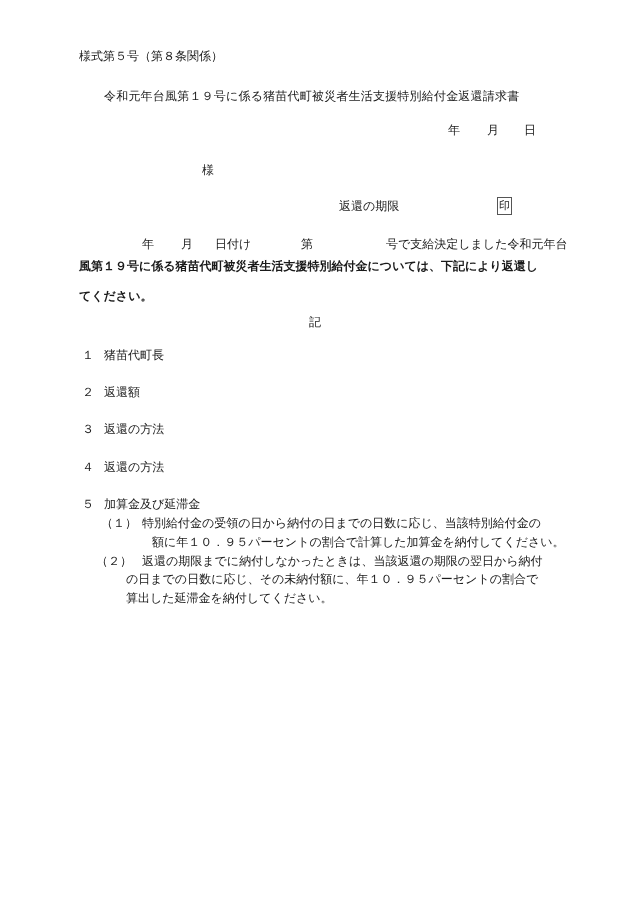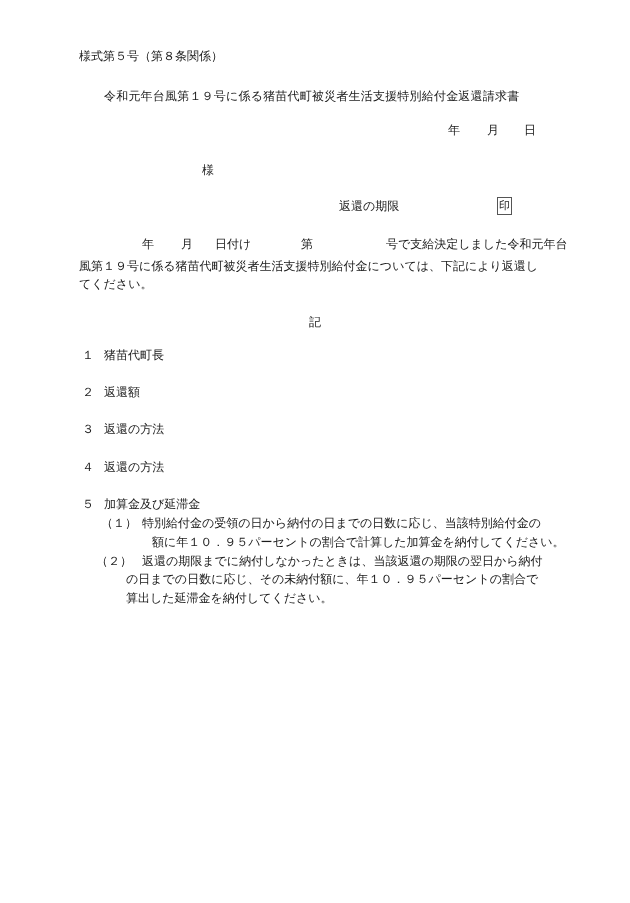--- a/index.html
+++ b/index.html
@@ -26,24 +26,24 @@
     .addressee { left: 202px; top: 162px; }
     .mayor { left: 339px; top: 198px; }
     .seal {
       left: 497px; top: 197px;
       width: 13px; height: 16px;
       border: 1px solid #555;
       font-size: 11px;
       line-height: 16px;
       text-align: center;
     }
-    .body-line { left: 79px; }
+    .body-line { left: 79px; font-weight: bold; }
     .body-l1 { top: 236px; }
     .body-l2 { top: 258px; }
-    .body-l3 { top: 276px; }
+    .body-l3 { top: 288px; }
     .blank-year { left: 142px; }
     .blank-month { left: 181px; }
     .blank-day { left: 215px; }
     .blank-no { left: 301px; }
     .blank-go { left: 362px; margin-left: 24px; }
     .note-center { left: 309px; top: 314px; }
     .item { left: 82px; }
     .item-num { display: inline-block; width: 22px; }
     .item1 { top: 347px; }
     .item2 { top: 384px; }

